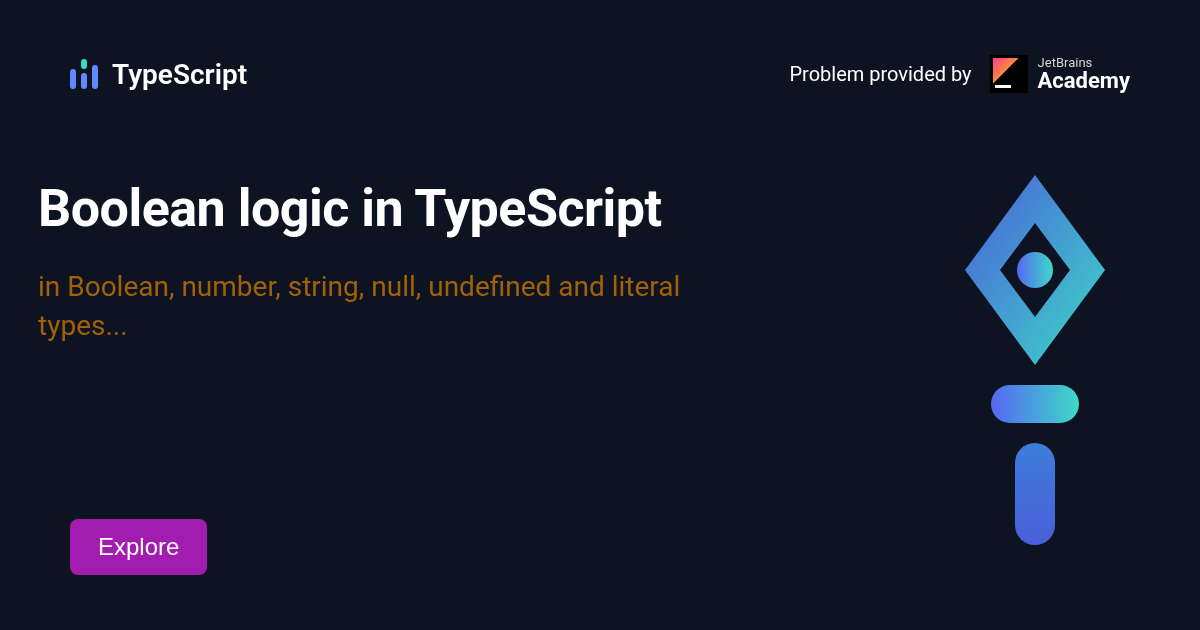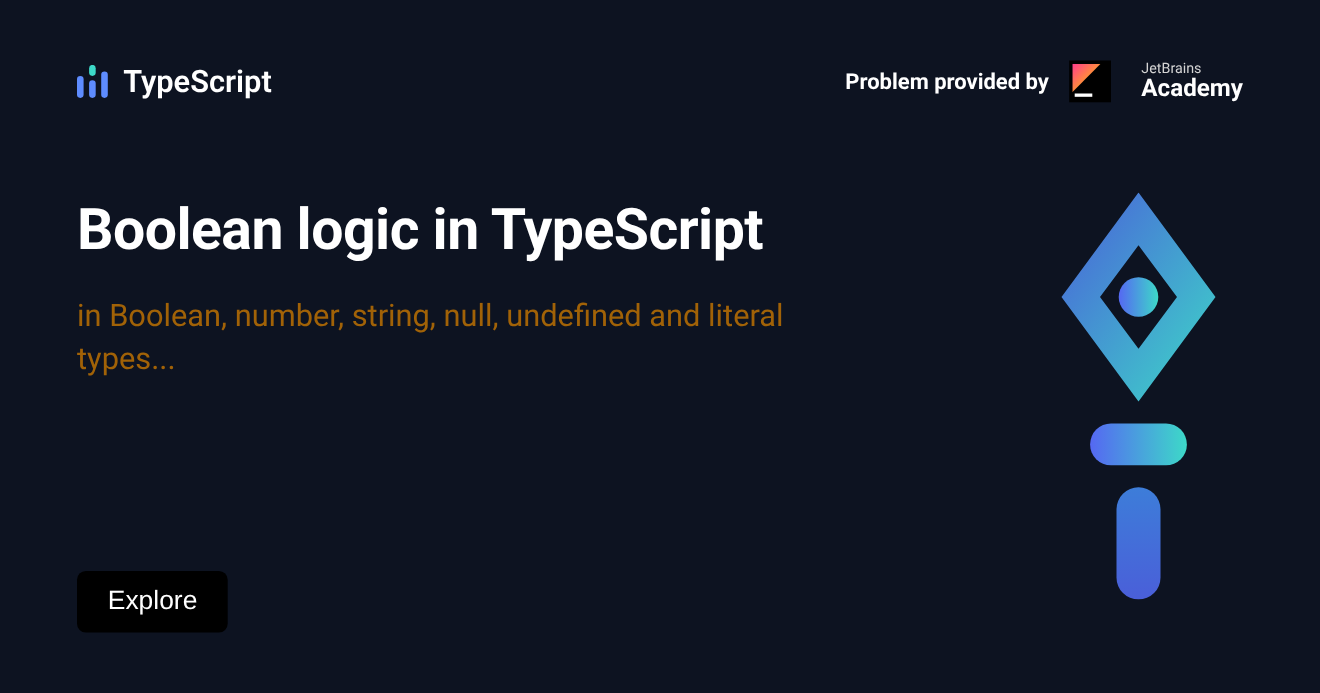--- a/index.html
+++ b/index.html
@@ -39,26 +39,26 @@
       color: #ffffff;
     }
     .provider {
       display: flex;
       align-items: center;
       gap: 18px;
     }
     .provider-text {
       font-size: 20px;
       color: #ffffff;
-      font-weight: 700;
+      font-weight: 400;
     }
     .jb-logo {
       display: flex;
       align-items: center;
-      gap: 28px;
+      gap: 10px;
     }
     .jb-square {
       width: 38px;
       height: 38px;
       background: #000;
       position: relative;
       display: flex;
       align-items: flex-end;
       padding: 5px;
     }
@@ -98,42 +98,42 @@
       color: #d4d4d4;
       font-weight: 400;
     }
     .jb-academy {
       font-size: 22px;
       color: #ffffff;
       font-weight: 700;
       text-align: right;
     }
     .main {
-      padding: 85px 70px 0 70px;
+      padding: 85px 70px 0 38px;
       position: relative;
     }
     .title {
       font-size: 52px;
       font-weight: 700;
       color: #ffffff;
       margin-bottom: 28px;
       letter-spacing: -0.5px;
     }
     .subtitle {
       font-size: 28px;
       color: #a16207;
       font-weight: 400;
       line-height: 1.4;
       max-width: 720px;
     }
     .explore-btn {
       position: absolute;
       left: 70px;
       bottom: 55px;
-      background: #000000;
+      background: #a21caf;
       color: #ffffff;
       font-size: 24px;
       font-weight: 500;
       padding: 14px 28px;
       border: none;
       border-radius: 8px;
       cursor: pointer;
       margin-top: 32px;
     }
     .decoration {

